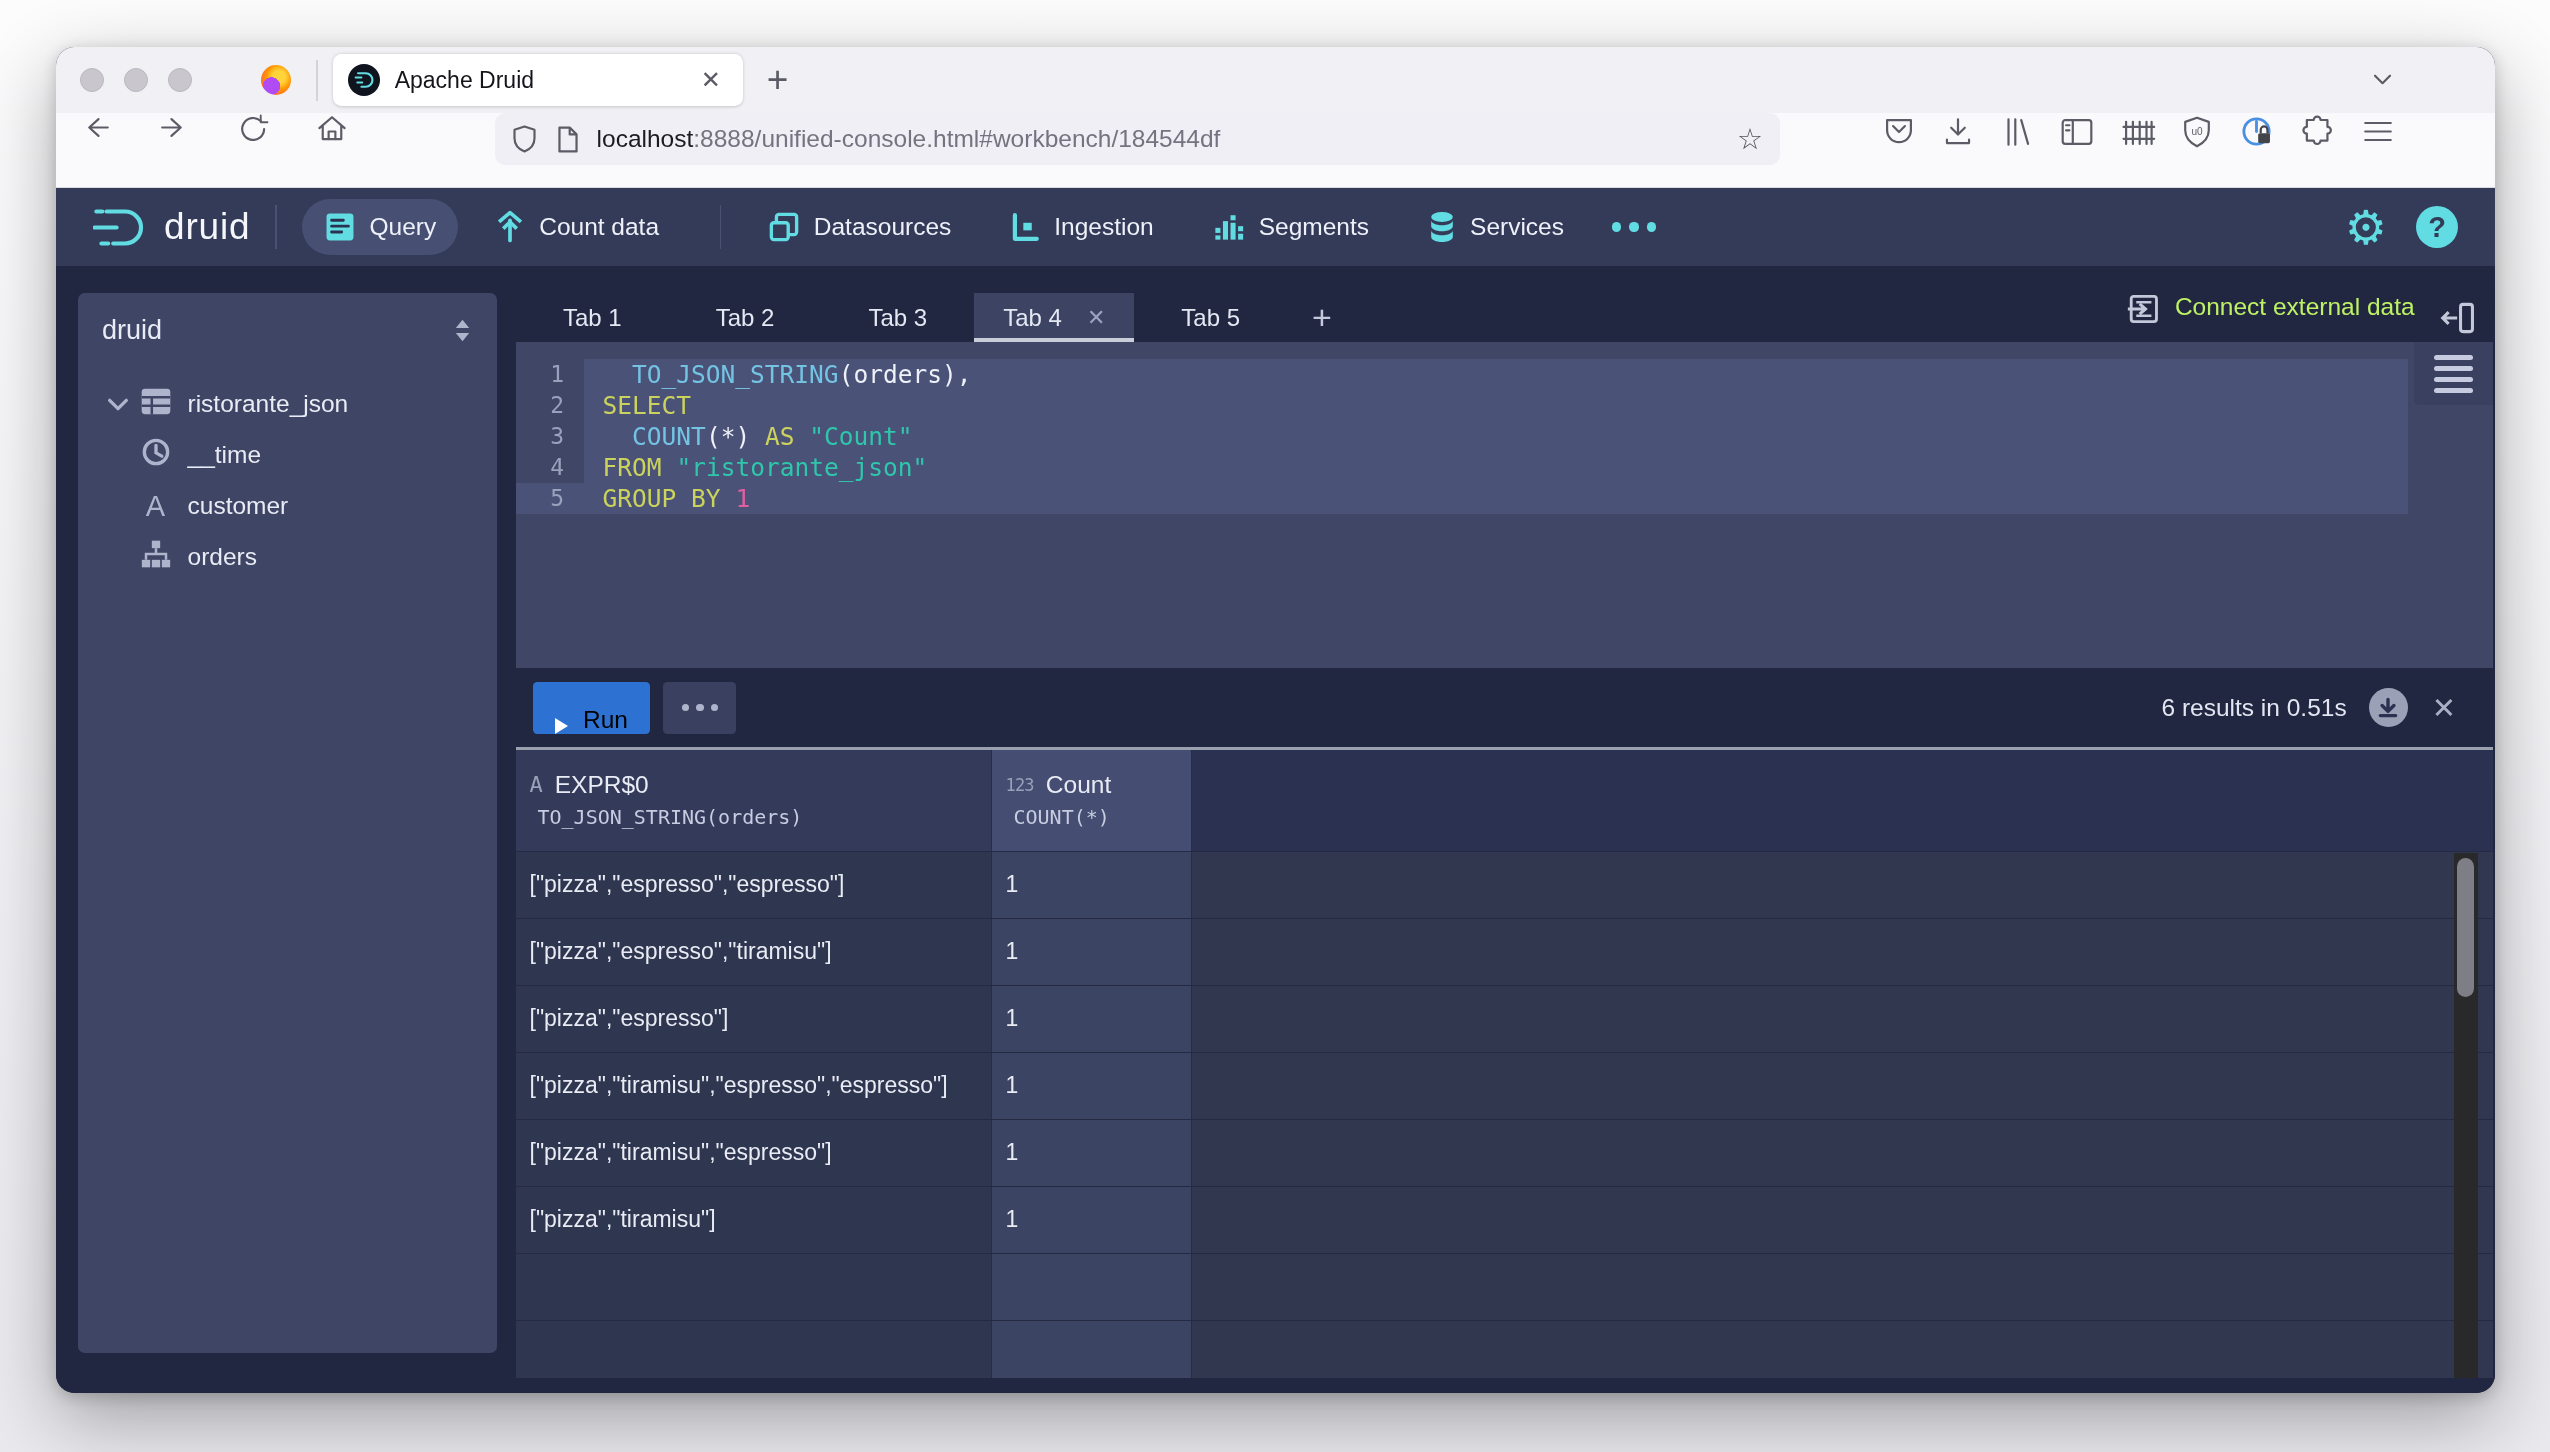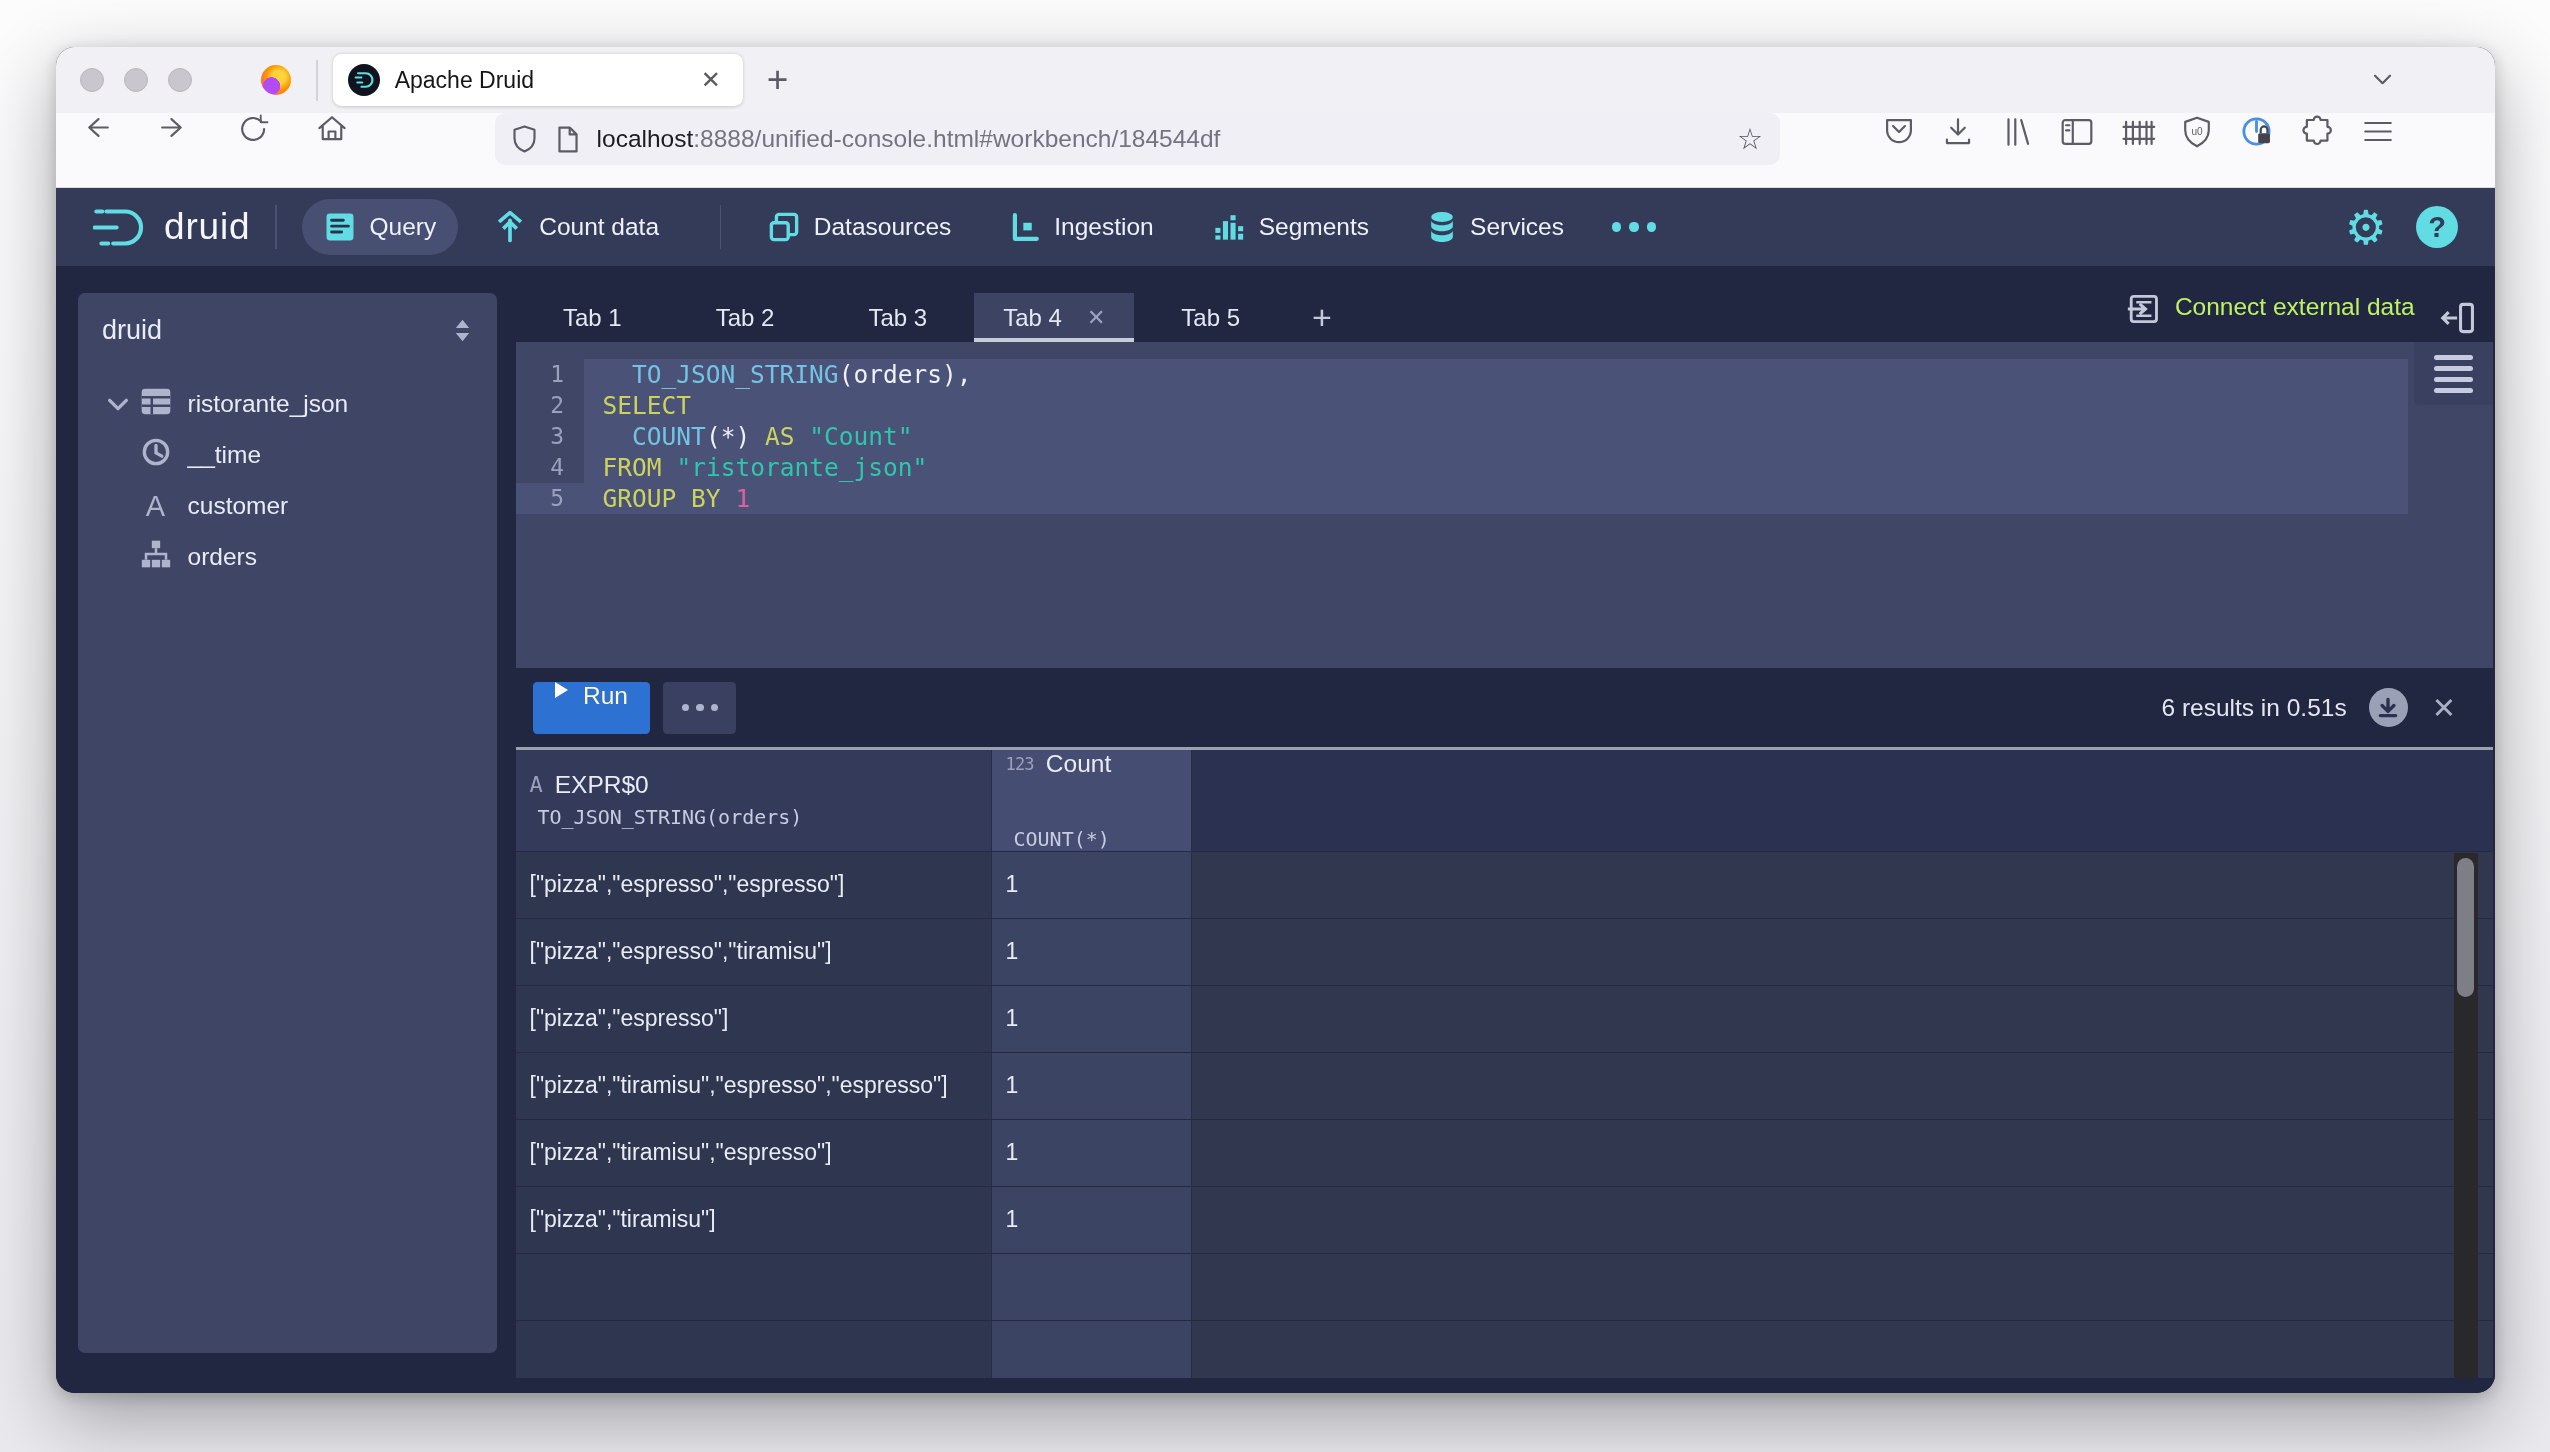--- a/index.html
+++ b/index.html
@@ -86,22 +86,22 @@
   .gnum.hl{background:#4a5278;}
   .code{flex:1;padding-top:17px;font-family:"DejaVu Sans Mono",monospace;font-size:24.5px;}
   .cline{height:31px;line-height:31px;white-space:pre;padding-left:18.6px;margin-right:85px;}
   .cline.hl{background:#4a5278;}
   .tk-kw{color:#cbd35c;} .tk-fn{color:#74c3e3;} .tk-str{color:#2fc7ac;} .tk-num{color:#e0609f;} .tk-pl{color:#eef1f8;}
   .ed-menu{position:absolute;right:0;top:0;width:79px;height:63px;background:#394060;
     display:flex;flex-direction:column;align-items:center;justify-content:center;gap:6px;border-radius:0 0 0 5px;}
   .ed-menu i{width:39px;height:5px;border-radius:2.5px;background:#c6cbe0;}
   
   .runrow{height:79px;display:flex;align-items:center;}
-  .runbtn{height:52px;min-width:107px;background:#2d72d2;border-radius:4.2px;display:flex;align-items:flex-start;
-    justify-content:center;gap:15px;color:#fef9c3;font-size:24.5px;margin-left:17px;padding:0 22px;box-sizing:border-box;}
+  .runbtn{height:52px;min-width:107px;background:#2d72d2;border-radius:4.2px;display:flex;align-items:flex-end;
+    justify-content:center;gap:15px;color:#000000;font-size:24.5px;margin-left:17px;padding:0 22px;box-sizing:border-box;}
   .play{width:0;height:0;border-left:13.5px solid #fff;border-top:8.5px solid transparent;border-bottom:8.5px solid transparent;}
   .enginebtn{height:52px;background:#3a4160;border-radius:4.2px;display:flex;align-items:center;gap:22px;
     color:#e8ebf5;font-size:24.5px;margin-left:13.5px;padding:0 22px;}
   .caret{width:0;height:0;border-top:10px solid #aeb4cc;border-left:7.6px solid transparent;border-right:7.6px solid transparent;}
   .morebtn{height:52px;width:73px;background:#3a4160;border-radius:4.2px;display:flex;align-items:center;
     justify-content:center;gap:6.8px;margin-left:13.5px;}
   .morebtn i{width:7.6px;height:7.6px;border-radius:50%;background:#aeb4cc;}
   .runspacer{flex:1;}
   .res-summary{color:#e3e6f0;font-size:24.5px;}
   .dl-circle{width:39px;height:39px;border-radius:50%;background:#9aa0b5;display:flex;align-items:center;
@@ -109,21 +109,21 @@
   .res-close{color:#aab0c4;font-size:29px;margin-right:37px;}
   
   .res-divider{height:2.5px;background:#9aa0ad;}
   .results{height:628px;background:#2c3250;position:relative;overflow:hidden;color:#e9ecf4;}
   .rhead{display:flex;height:101px;border-bottom:1.7px solid #242946;}
   .rrow{display:flex;height:66px;border-bottom:1.7px solid #252a42;}
   .c1{width:475px;box-sizing:border-box;padding-left:13.5px;}
   .c2{width:201px;box-sizing:border-box;padding-left:13.5px;border-left:1.7px solid #272c47;border-right:1.7px solid #272c47;}
   .c3{flex:1;}
   .rhead .c1{background:#333a5a;display:flex;flex-direction:column;justify-content:center;gap:6.8px;}
-  .rhead .c2{background:#454e72;display:flex;flex-direction:column;justify-content:space-between;gap:6.8px;}
+  .rhead .c2{background:#454e72;display:flex;flex-direction:column;justify-content:center;gap:6.8px;}
   .rhead .c3{background:#2b3150;}
   .rrow .c1{background:#2f364f;display:flex;align-items:center;font-size:23px;}
   .rrow .c2{background:#3c4464;display:flex;align-items:center;font-size:23px;}
   .rrow .c3{background:#31374f;}
   .h-line1{display:flex;align-items:center;gap:12px;font-size:24.5px;}
   .h-type{color:#9aa0b8;font-size:22px;font-family:"DejaVu Sans Mono",monospace;}
   .h-type.small{font-size:17px;letter-spacing:-0.8px;}
   .h-expr{font-family:"DejaVu Sans Mono",monospace;font-size:20px;color:#c7cce0;margin-left:8px;}
   .scrolltrack{position:absolute;right:15px;top:103px;bottom:0;width:24px;background:#29292c;}
   .scrollthumb{position:absolute;left:3.4px;top:5px;width:17px;height:139px;border-radius:8.5px;background:#7e7e86;}

